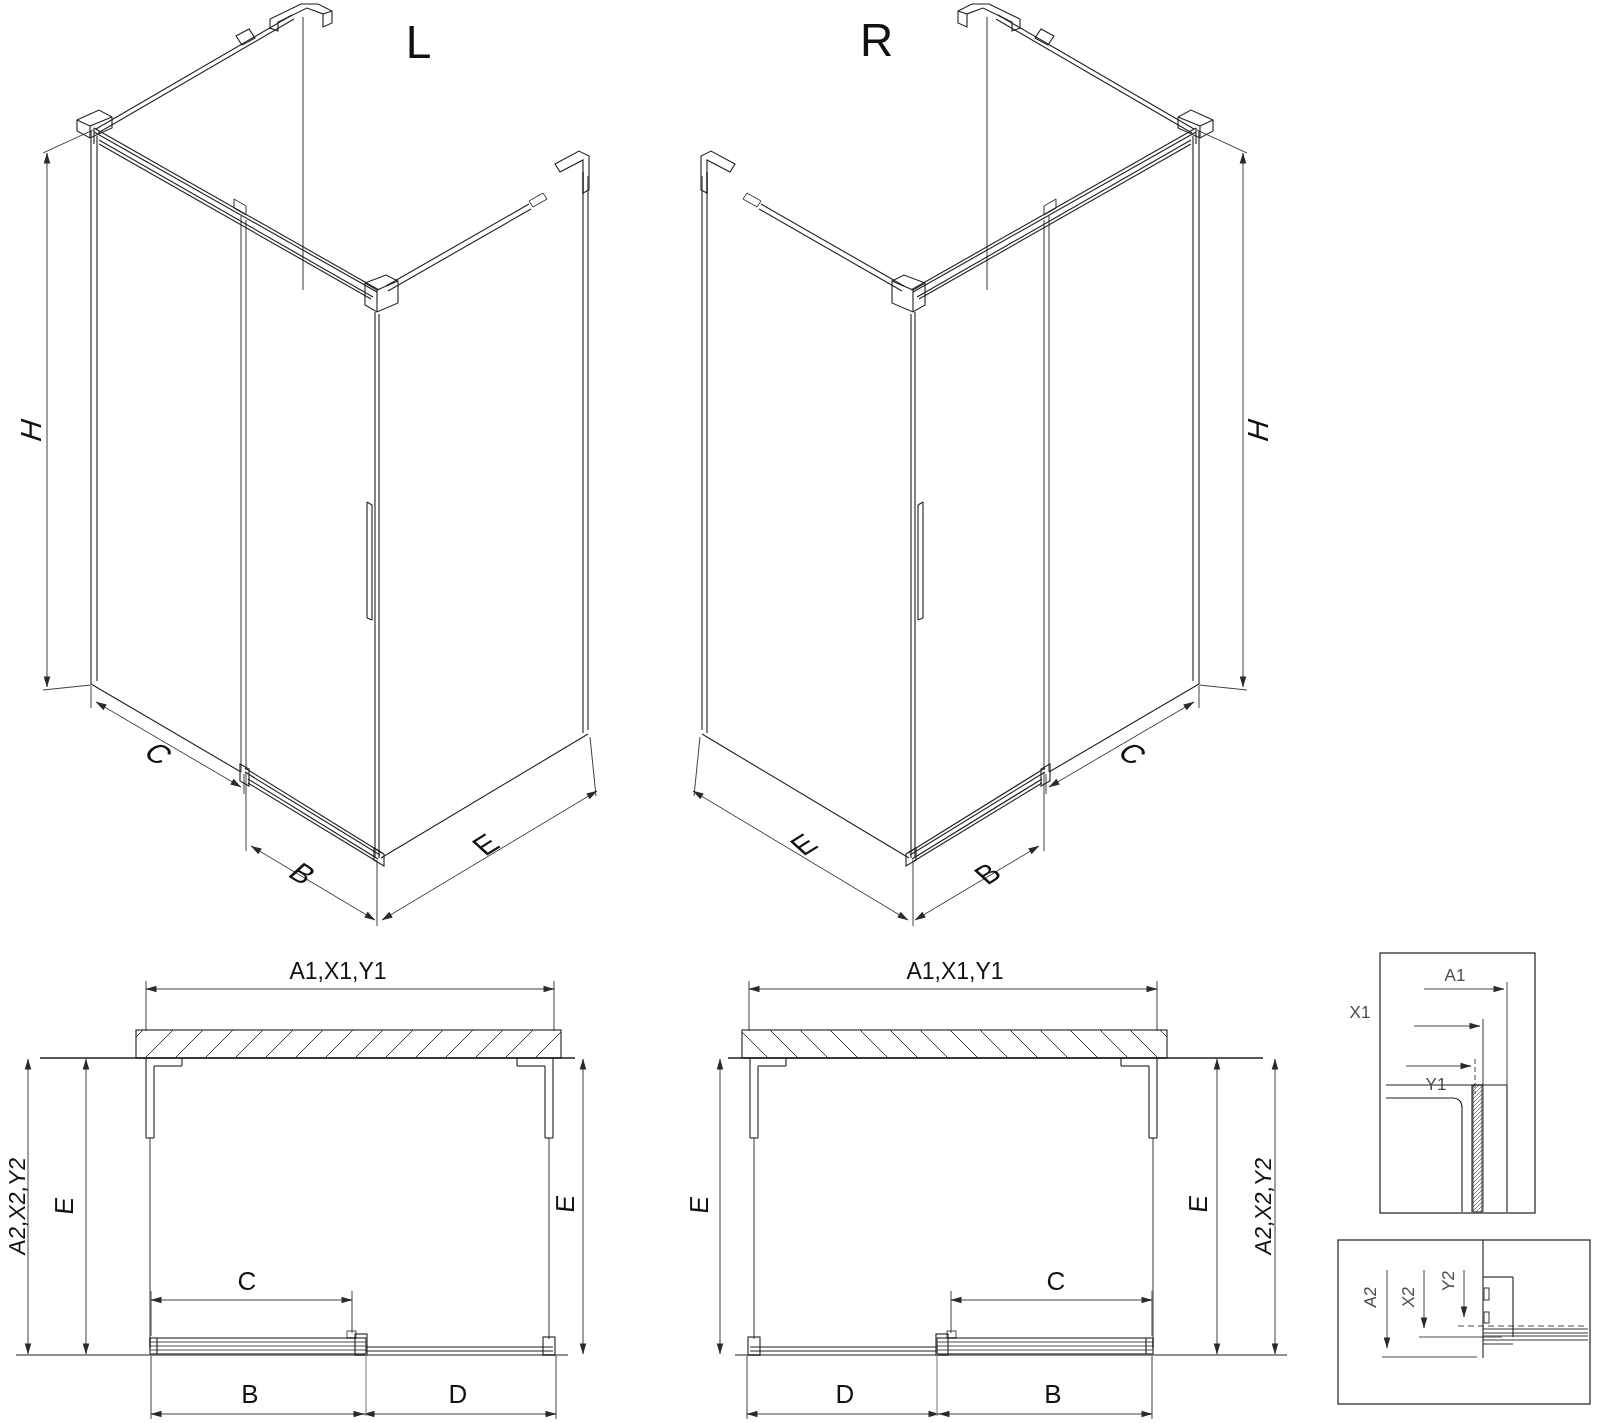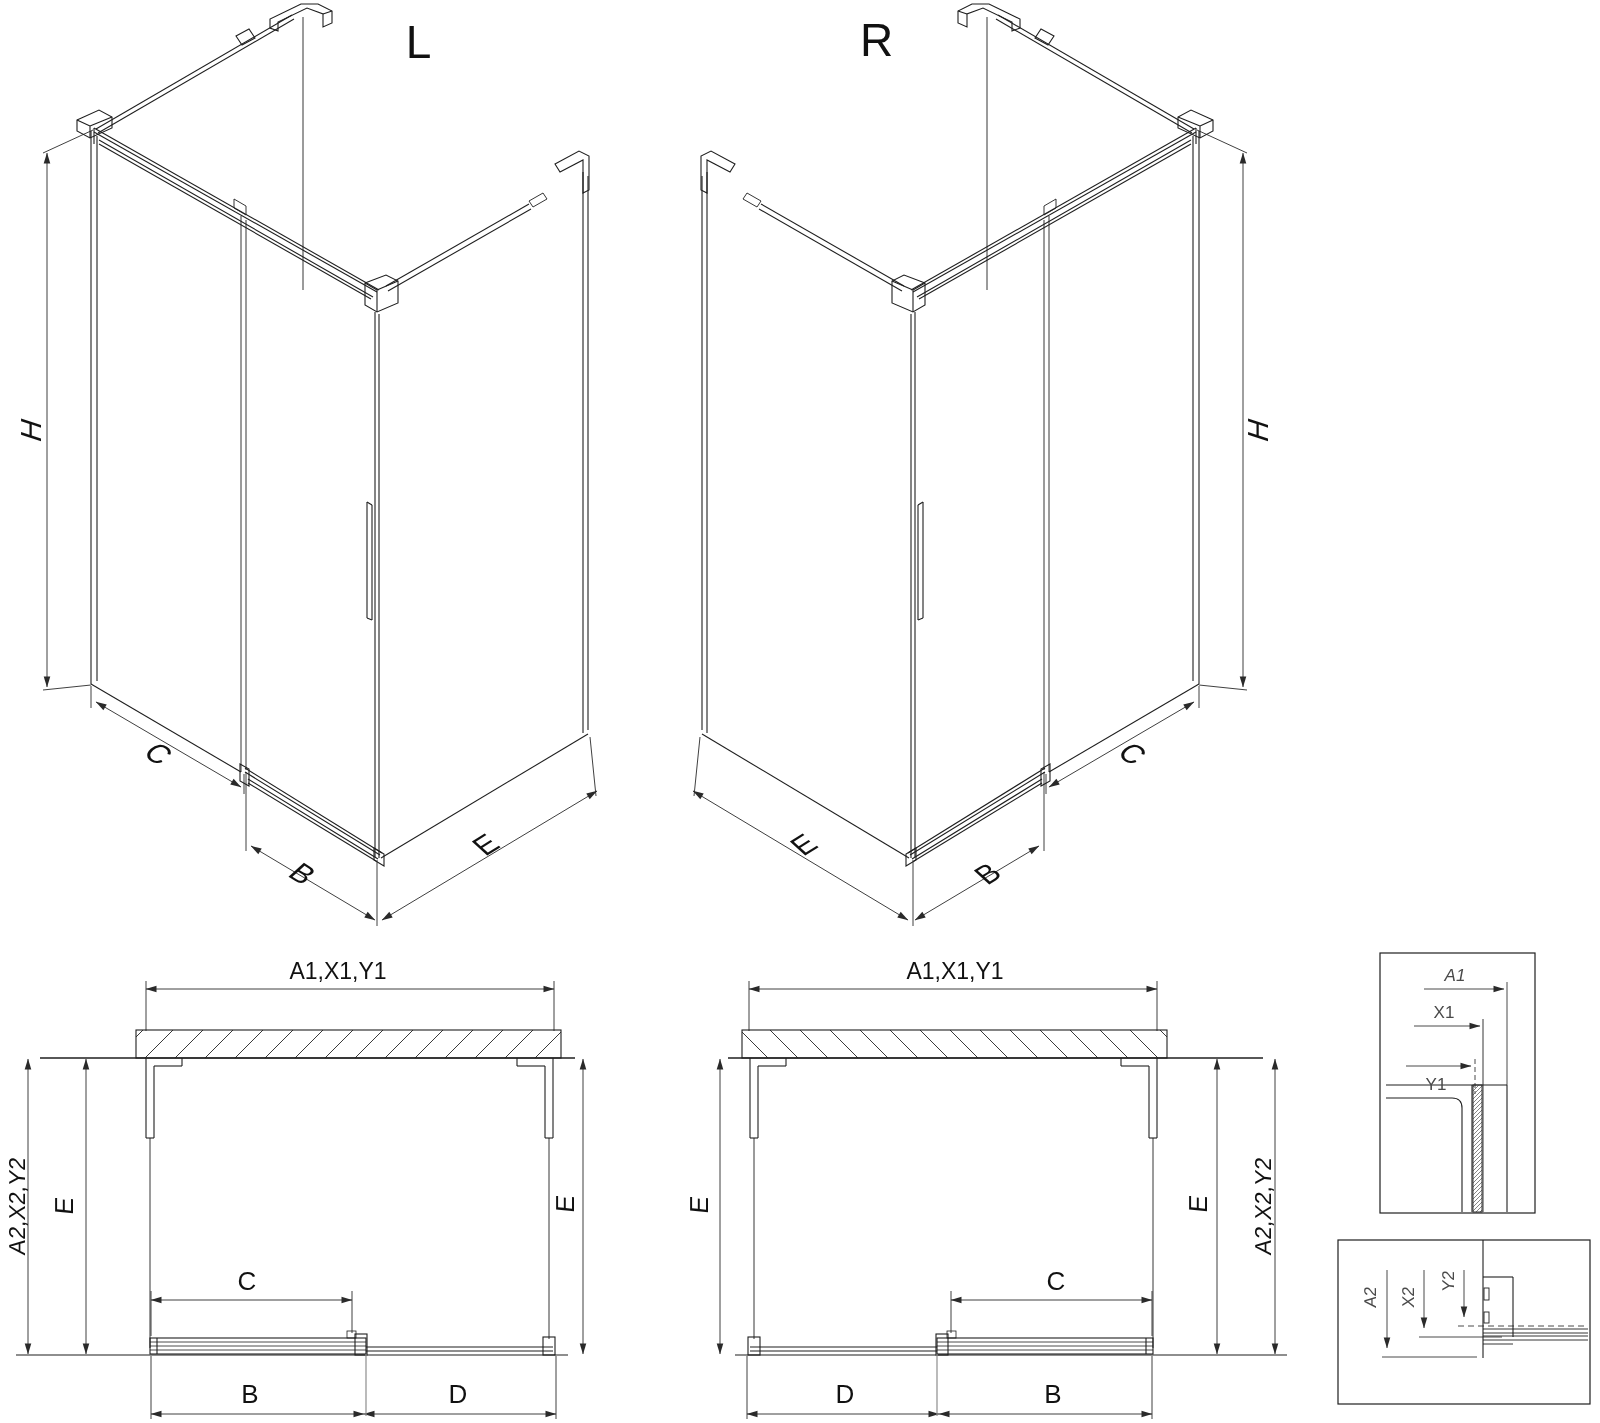--- a/index.html
+++ b/index.html
@@ -231,21 +231,21 @@
 <div class="lbl plan-lbl" style="left:458px;top:1394px;">D</div>
 
 <div class="lbl plan-top" style="left:955px;top:971px;">A1,X1,Y1</div>
 <div class="lbl plan-top rot-ccw" style="left:1263px;top:1206px;">A2,X2,Y2</div>
 <div class="lbl plan-lbl rot-ccw" style="left:1198px;top:1204px;">E</div>
 <div class="lbl plan-lbl rot-ccw" style="left:699px;top:1205px;">E</div>
 <div class="lbl plan-lbl" style="left:1056px;top:1281px;">C</div>
 <div class="lbl plan-lbl" style="left:1053px;top:1394px;">B</div>
 <div class="lbl plan-lbl" style="left:845px;top:1394px;">D</div>
 
-<div class="lbl det-lbl" style="left:1455px;top:975px;font-style:italic;">A1</div>
-<div class="lbl det-lbl" style="left:1444px;top:1012px;">X1</div>
+<div class="lbl det-lbl" style="left:1455px;top:975px;">A1</div>
+<div class="lbl det-lbl" style="left:1360px;top:1012px;">X1</div>
 <div class="lbl det-lbl" style="left:1436px;top:1084px;">Y1</div>
 
 <div class="lbl det-lbl rot-ccw" style="left:1370px;top:1297px;">A2</div>
 <div class="lbl det-lbl rot-ccw" style="left:1408px;top:1297px;">X2</div>
 <div class="lbl det-lbl rot-ccw" style="left:1448px;top:1281px;">Y2</div>
 
 </div>
 
 </body></html>

